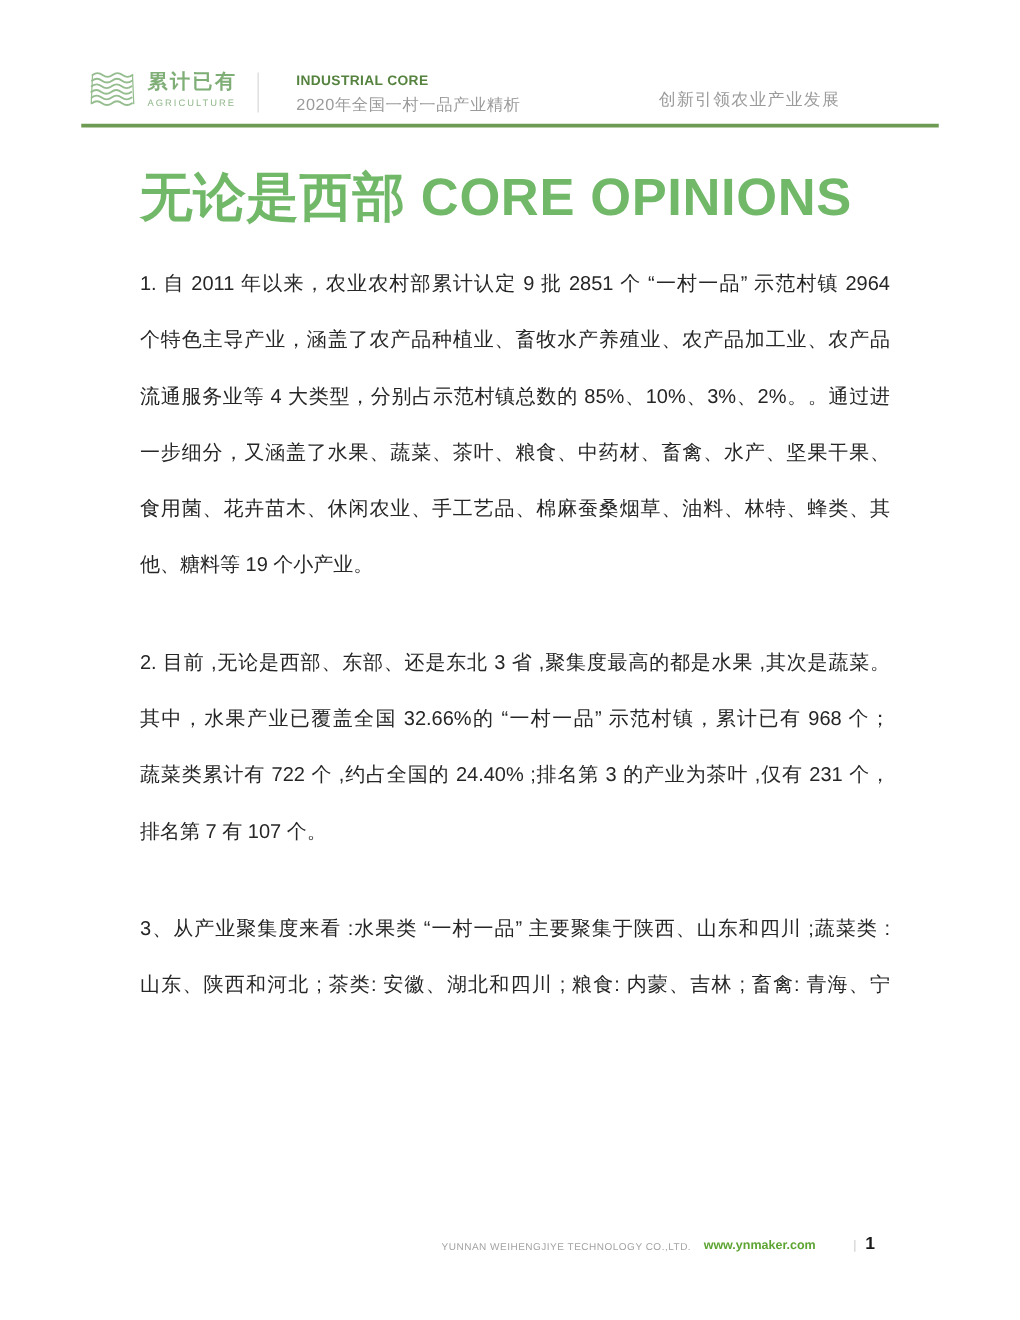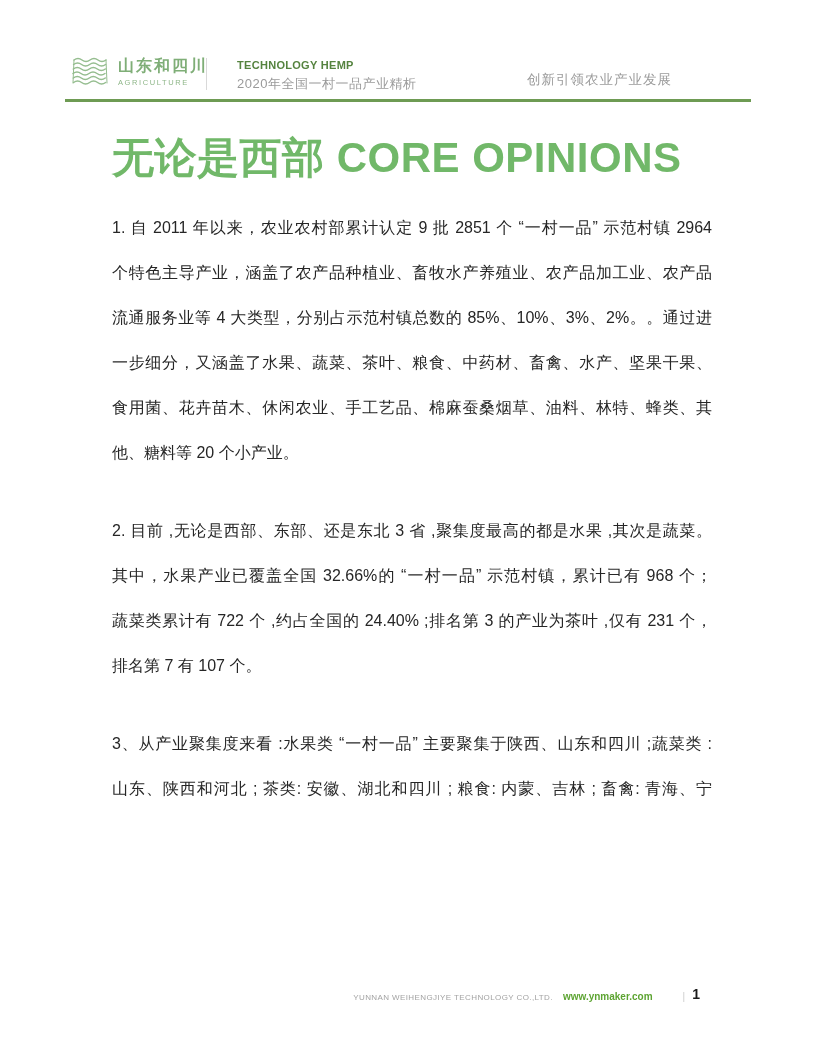--- a/index.html
+++ b/index.html
@@ -75,47 +75,47 @@
       <svg class="logo-icon" viewBox="0 0 40 34" fill="none" stroke="#95bd8f" stroke-width="1.5" stroke-linecap="round">
         <path d="M3 5 q4 -3 8 0 q4 3 8 0 q4 -3 8 0 q4 3 8 0"></path>
         <path d="M2.6 9.5 q4 -3 8 0 q4 3 8 0 q4 -3 8 0 q4 3 8 0"></path>
         <path d="M2.3 14 q4 -3 8 0 q4 3 8 0 q4 -3 8 0 q4 3 8 0"></path>
         <path d="M2 18.5 q4 -3 8 0 q4 3 8 0 q4 -3 8 0 q4 3 8 0"></path>
         <path d="M2.3 23 q4 -3 8 0 q4 3 8 0 q4 -3 8 0 q4 3 8 0"></path>
         <path d="M2.6 27.5 q4 -3 8 0 q4 3 8 0 q4 -3 8 0 q4 3 8 0"></path>
         <path d="M3 5 L2 28 M35 5 L36 28" stroke-width="1"></path>
       </svg>
       <div class="logo-text">
-        <div class="logo-cn">山东和四川</div>
+        <div class="logo-cn">累计已有</div>
         <div class="logo-en">AGRICULTURE</div>
       </div>
     </div>
 
     <div class="header-divider"></div>
 
     <div class="series">
-      <div class="series-en">TECHNOLOGY HEMP</div>
+      <div class="series-en">INDUSTRIAL CORE</div>
       <div class="series-cn">2020年全国一村一品产业精析</div>
     </div>
 
     <div class="slogan">创新引领农业产业发展</div>
 
     <div class="header-rule"></div>
   </div>
 
   <div class="content">
     <div class="doc-title">无论是西部 CORE OPINIONS</div>
     <div id="paras">
         <div class="paragraph">
           <div class="para-line">1.  自 2011 年以来，农业农村部累计认定 9 批 2851 个 “一村一品” 示范村镇 2964</div>
           <div class="para-line">个特色主导产业，涵盖了农产品种植业、畜牧水产养殖业、农产品加工业、农产品</div>
           <div class="para-line">流通服务业等 4 大类型，分别占示范村镇总数的 85%、10%、3%、2%。。通过进</div>
           <div class="para-line">一步细分，又涵盖了水果、蔬菜、茶叶、粮食、中药材、畜禽、水产、坚果干果、</div>
           <div class="para-line">食用菌、花卉苗木、休闲农业、手工艺品、棉麻蚕桑烟草、油料、林特、蜂类、其</div>
-          <div class="para-line no-just">他、糖料等 20 个小产业。</div>
+          <div class="para-line no-just">他、糖料等 19 个小产业。</div>
         </div>
         <div class="paragraph">
           <div class="para-line">2.  目前 ,无论是西部、东部、还是东北 3 省 ,聚集度最高的都是水果 ,其次是蔬菜。</div>
           <div class="para-line">其中，水果产业已覆盖全国 32.66%的 “一村一品” 示范村镇，累计已有 968 个；</div>
           <div class="para-line">蔬菜类累计有 722 个 ,约占全国的 24.40% ;排名第 3 的产业为茶叶 ,仅有 231 个，</div>
           <div class="para-line no-just">排名第 7 有 107 个。</div>
         </div>
         <div class="paragraph">
           <div class="para-line">3、从产业聚集度来看 :水果类 “一村一品” 主要聚集于陕西、山东和四川 ;蔬菜类 :</div>
           <div class="para-line">山东、陕西和河北 ; 茶类: 安徽、湖北和四川 ; 粮食: 内蒙、吉林 ; 畜禽: 青海、宁</div>

